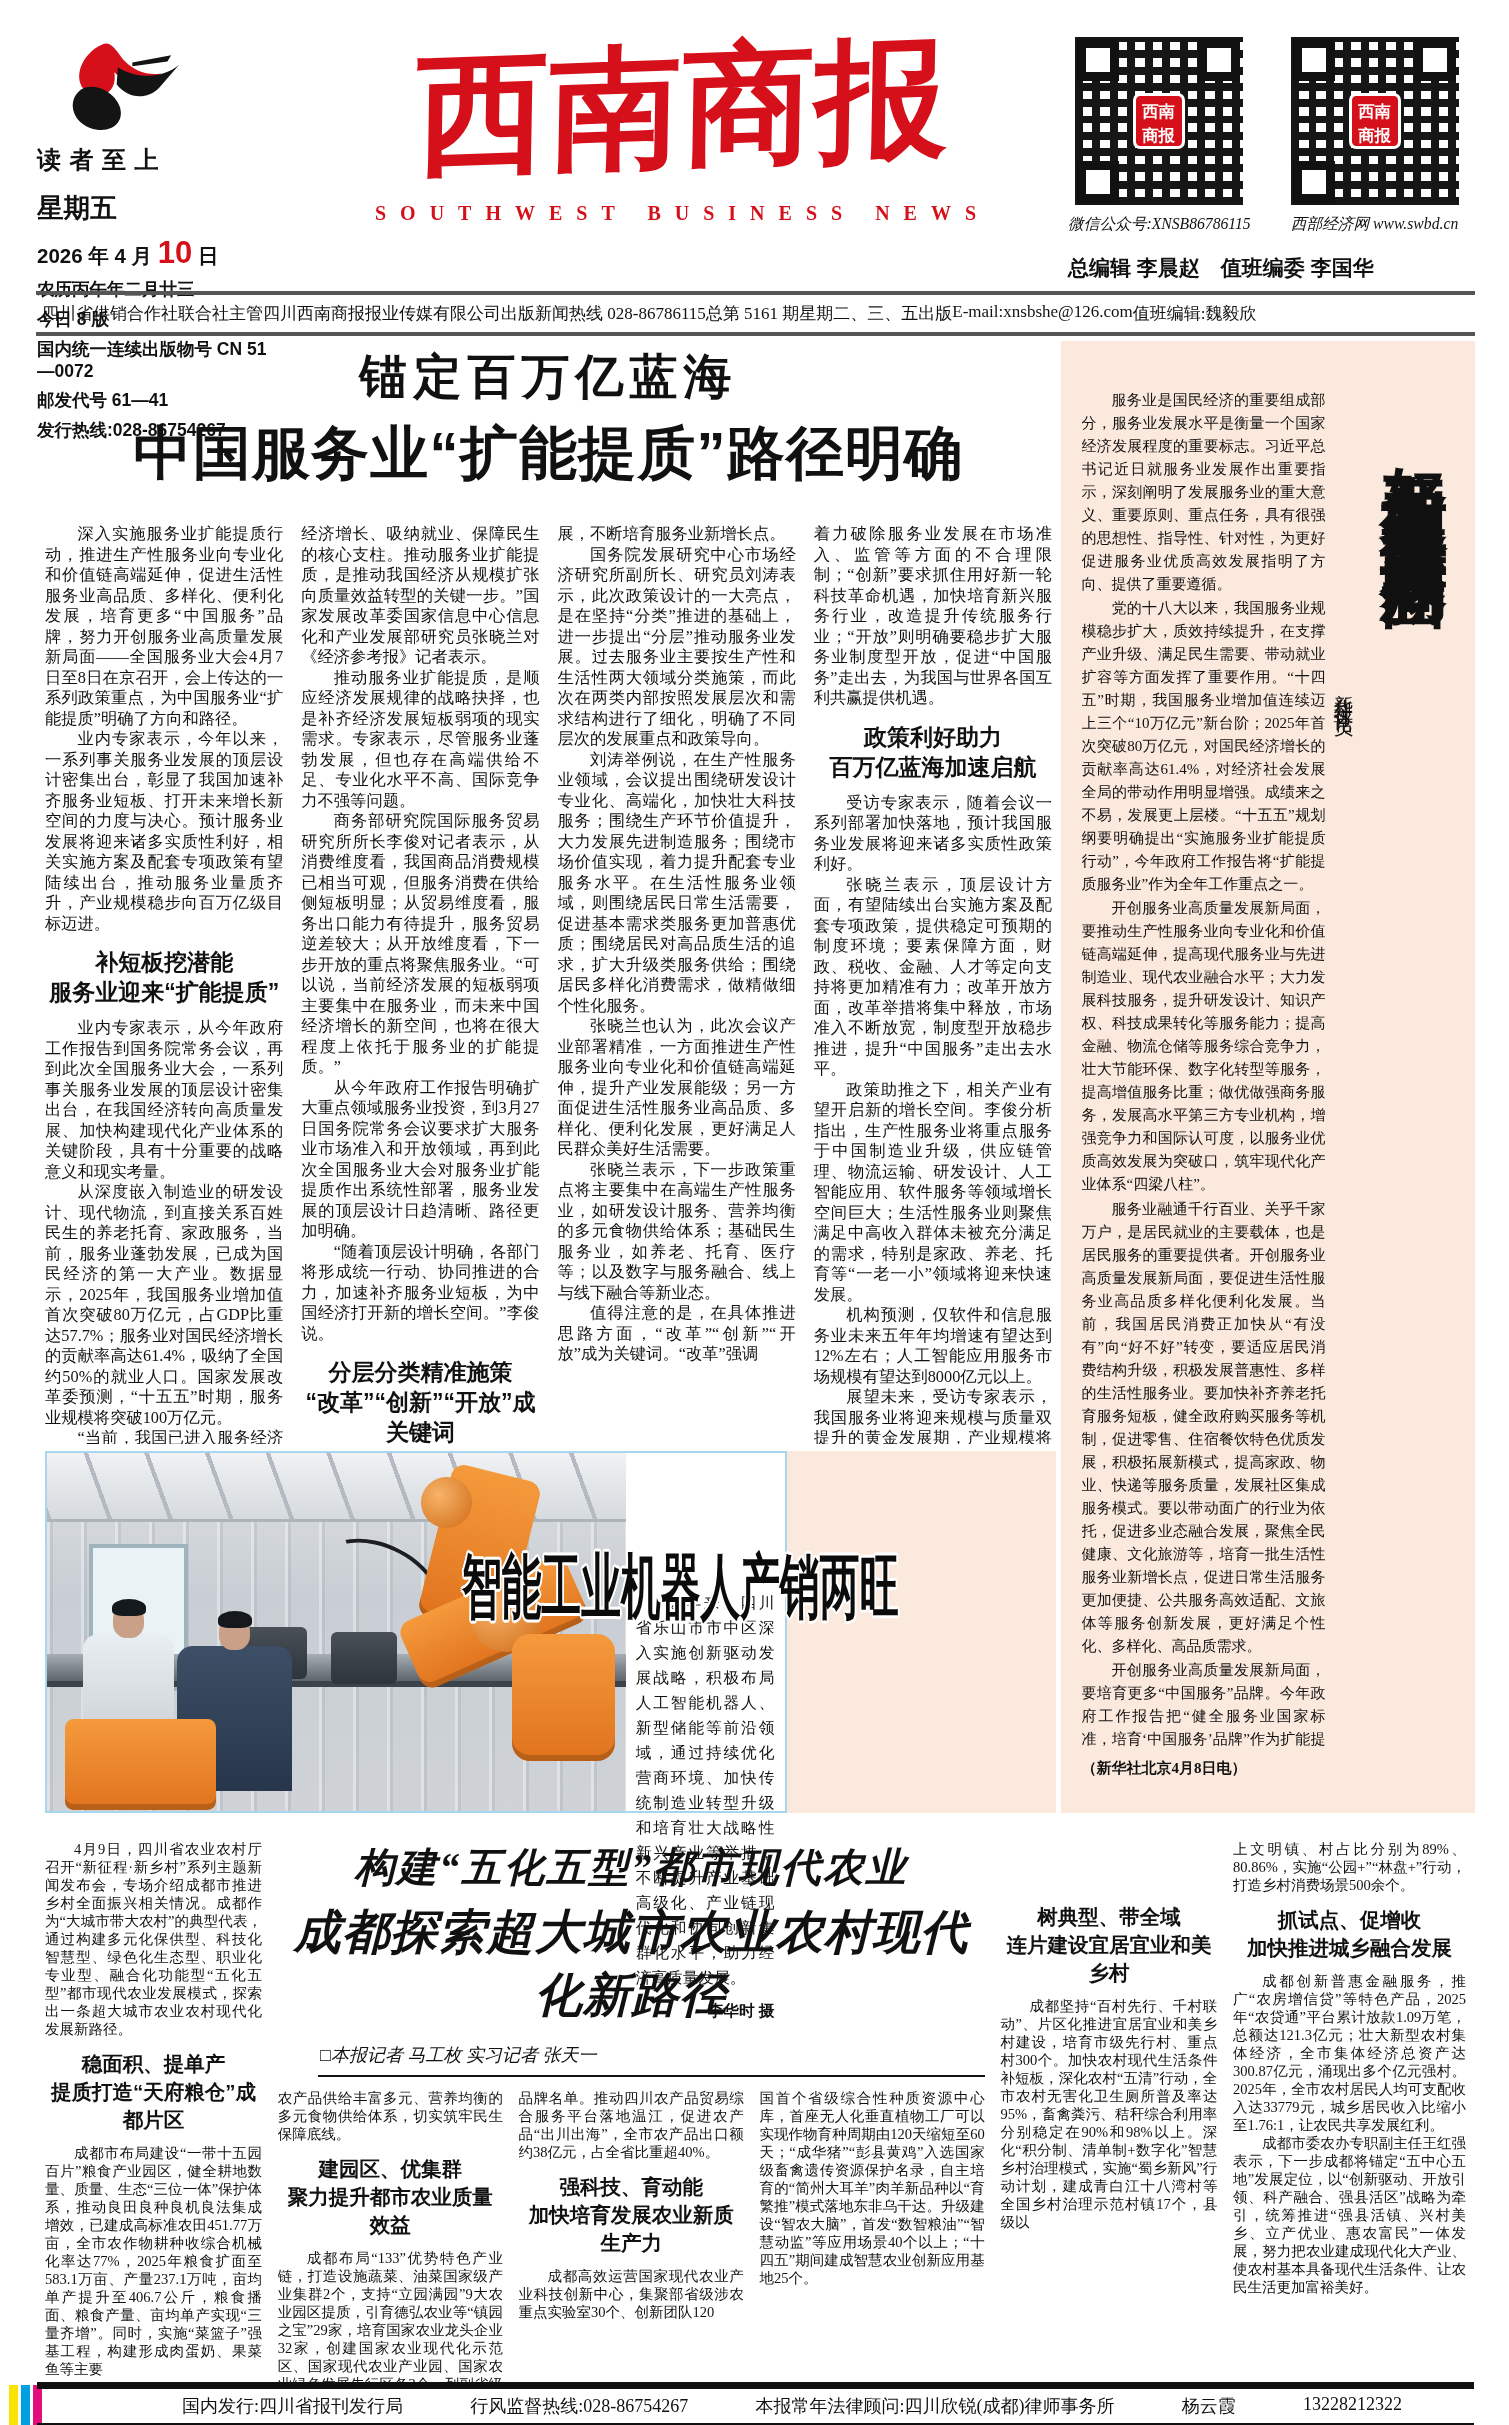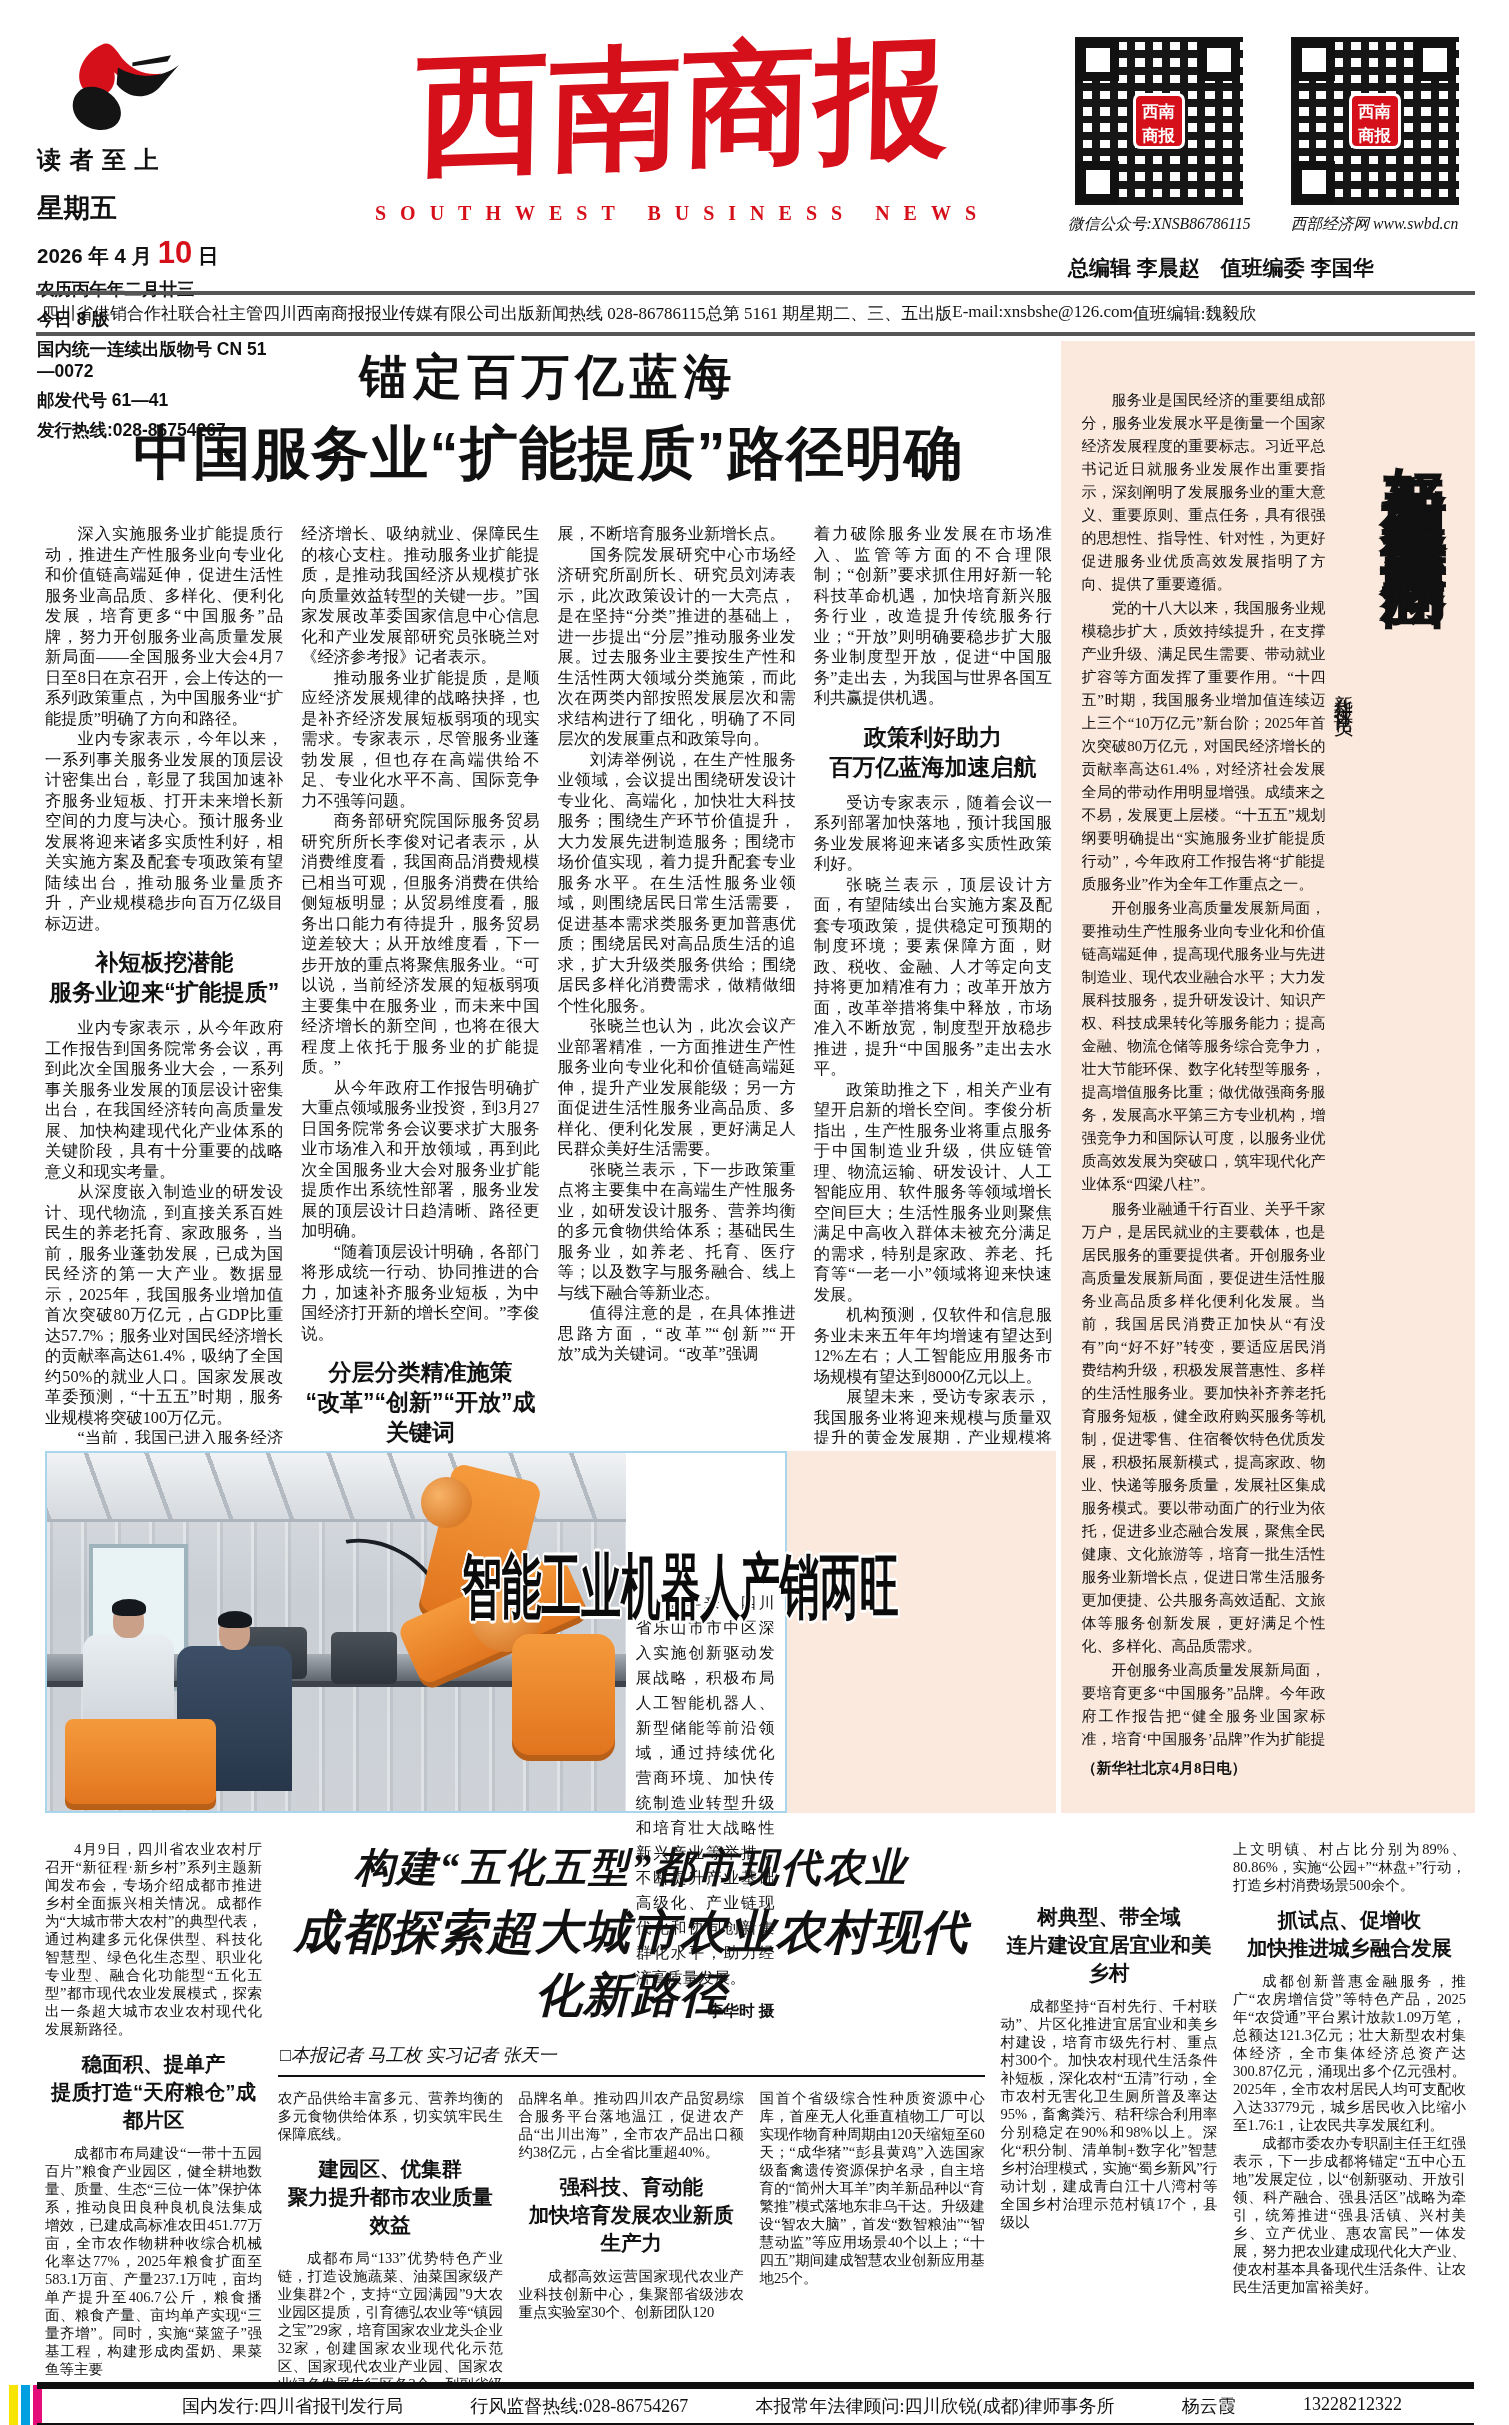--- a/index.html
+++ b/index.html
@@ -89,21 +89,21 @@
 
   
   .bottom{position:absolute;left:45px;top:1840px;width:1430px;height:545px;display:flex;gap:15.7px;overflow:hidden;}
   .bcol{font-size:14.5px;line-height:18px;text-align:justify;overflow:hidden;}
   .bcol p{text-indent:2em;}
   .b-a{width:217px;} .b-e{width:217px;} .b-f{width:233px;}
   .b-group{width:707px;display:flex;flex-direction:column;}
   .b-hl{text-align:center;font-weight:900;font-family:"Liberation Serif",serif;font-style:italic;}
   .b-hl .l1{font-size:40px;letter-spacing:2.4px;}
   .b-hl .l2{font-size:47px;letter-spacing:1.2px;margin-top:6px;}
-  .b-byline{font-size:18px;font-style:italic;padding:15.7px 2.4px 8.5px 2.4px;border-bottom:2.4px solid #111;margin-bottom:12px;}
+  .b-byline{font-size:18px;font-style:italic;padding:15.7px 2.4px 8.5px 2.4px;border-bottom:2.4px solid #111;margin-bottom:12px;margin-left:40px;}
   .b-cols{flex:1;display:flex;gap:15.7px;overflow:hidden;}
   .b-cols .bcol{flex:1;}
   .bsub{font-family:"Liberation Sans",sans-serif;font-weight:900;font-size:20.5px;line-height:28px;
         text-align:center;text-indent:0 !important;margin:12px 0 9.7px 0;}
   .bsub span{display:block;}
   .b-e .bsub{margin-top:63px;}
 
   
   .marks{position:absolute;left:8.5px;top:2385px;display:flex;gap:3px;}
   .marks i{display:block;width:9px;height:52px;}

